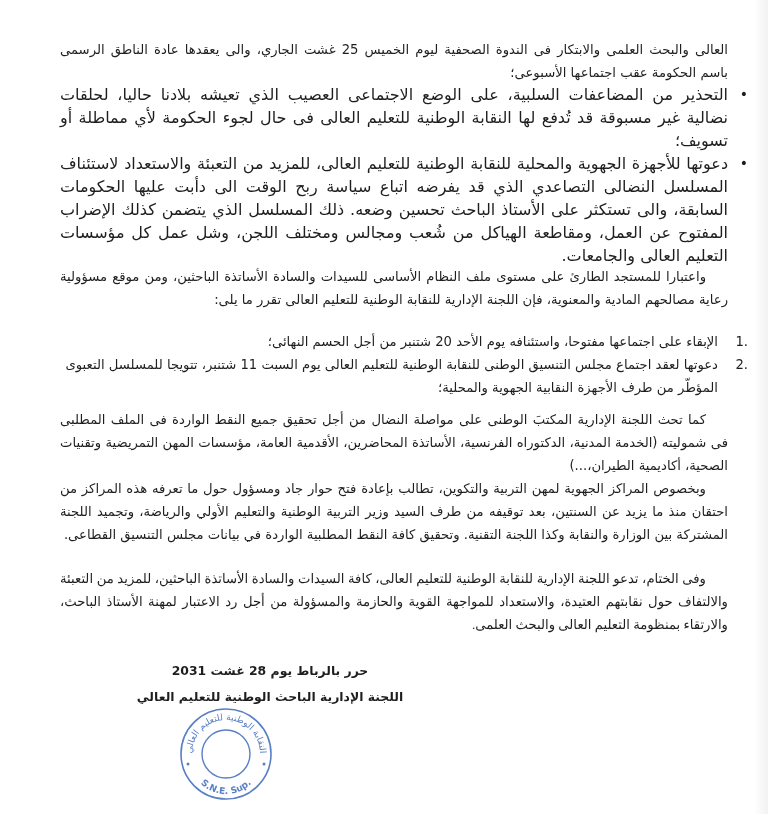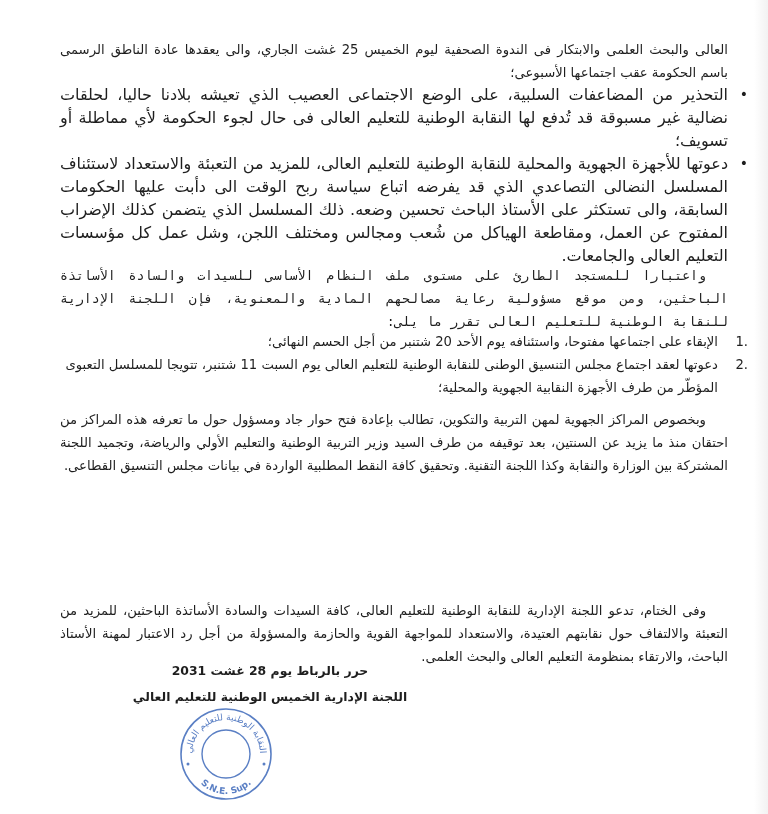--- a/index.html
+++ b/index.html
@@ -11,29 +11,29 @@
   .body-text { position: absolute; left: 60px; width: 668px; direction: rtl; text-align: justify;
                font-size: 13.2px; line-height: 23px; }
   .body-text p { margin: 0; }
   .p1 { top: 38px; }
   ul.bullets { position: absolute; left: 60px; width: 668px; top: 83px; margin: 0;
                padding: 0 20px 0 0; direction: rtl; list-style: none;
                font-size: 16px; line-height: 23px; text-align: justify; }
   ul.bullets li { position: relative; margin: 0; }
   ul.bullets li::before { content: "\2022"; position: absolute; right: -20px; top: 0; font-size: 14px; }
   .p2 { top: 265px; }
-  .p2 p:first-child { text-indent: 22px; font-family: Liberation Mono, monospace; }
+  .p2 p:first-child { text-indent: 22px; }
   ol.decisions { position: absolute; left: 60px; width: 658px; top: 330px; margin: 0;
                  padding: 0 34px 0 0; direction: rtl; list-style: none;
                  font-size: 13.2px; line-height: 23px; }
   ol.decisions li { position: relative; }
   ol.decisions .num { position: absolute; right: -30px; top: 0; direction: ltr; }
   .p3 { top: 408px; }
   .p3 .indent { text-indent: 22px; }
-  .p4 { top: 599px; }
+  .p4 { top: 567px; font-family: Liberation Serif, serif; }
   .p4 p { text-indent: 22px; }
   .sign { position: absolute; top: 658px; left: 120px; width: 300px; direction: rtl;
           text-align: center; font-size: 12.4px; font-weight: bold; line-height: 26px; }
   .stamp { position: absolute; left: 178px; top: 706px; width: 96px; height: 96px; }
 </style>
 </head>
 <body>
 
 <div class="page">
 
@@ -55,30 +55,31 @@
       <span class="num">1.</span>
       <span>الإبقاء على اجتماعها مفتوحا، واستئنافه يوم الأحد 20 شتنبر من أجل الحسم النهائى؛</span>
     </li>
     <li>
       <span class="num">2.</span>
       <span>دعوتها لعقد اجتماع مجلس التنسيق الوطنى للنقابة الوطنية للتعليم العالى يوم السبت 11 شتنبر، تتويجا للمسلسل التعبوى المؤطّر من طرف الأجهزة النقابية الجهوية والمحلية؛</span>
     </li>
   </ol>
 
   <div class="body-text p3">
+    <p class="indent">كما تحث اللجنة الإدارية المكتبَ الوطنى على مواصلة النضال من أجل تحقيق جميع النقط الواردة فى الملف المطلبى فى شموليته (الخدمة المدنية، الدكتوراه الفرنسية، الأساتذة المحاضرين، الأقدمية العامة، مؤسسات المهن التمريضية وتقنيات الصحية، أكاديمية الطيران،...)</p>
     <p class="indent">وبخصوص المراكز الجهوية لمهن التربية والتكوين، تطالب بإعادة فتح حوار جاد ومسؤول حول ما تعرفه هذه المراكز من احتقان منذ ما يزيد عن السنتين، بعد توقيفه من طرف السيد وزير التربية الوطنية والتعليم الأولي والرياضة، وتجميد اللجنة المشتركة بين الوزارة والنقابة وكذا اللجنة التقنية. وتحقيق كافة النقط المطلبية الواردة في بيانات مجلس التنسيق القطاعى.</p>
   </div>
 
   <div class="body-text p4">
     <p>وفى الختام، تدعو اللجنة الإدارية للنقابة الوطنية للتعليم العالى، كافة السيدات والسادة الأساتذة الباحثين، للمزيد من التعبئة والالتفاف حول نقابتهم العتيدة، والاستعداد للمواجهة القوية والحازمة والمسؤولة من أجل رد الاعتبار لمهنة الأستاذ الباحث، والارتقاء بمنظومة التعليم العالى والبحث العلمى.</p>
   </div>
 
   <div class="sign">
     <div>حرر بالرباط يوم 28 غشت 2031</div>
-    <div>اللجنة الإدارية الخميس الوطنية للتعليم العالي</div>
+    <div>اللجنة الإدارية الباحث الوطنية للتعليم العالي</div>
   </div>
 
   <svg class="stamp" viewBox="0 0 96 96">
     <defs>
       <path id="ringTop" d="M 14 48 A 34 34 0 0 1 82 48"></path>
       <path id="ringBottom" d="M 12 52 A 36 36 0 0 0 84 52"></path>
     </defs>
     <circle cx="48" cy="48" r="45" fill="none" stroke="#5a7fc4" stroke-width="1.6"></circle>
     <circle cx="48" cy="48" r="24" fill="none" stroke="#5a7fc4" stroke-width="1.4"></circle>
     <text font-size="9" fill="#5a7fc4" font-family="DejaVu Sans, sans-serif">

